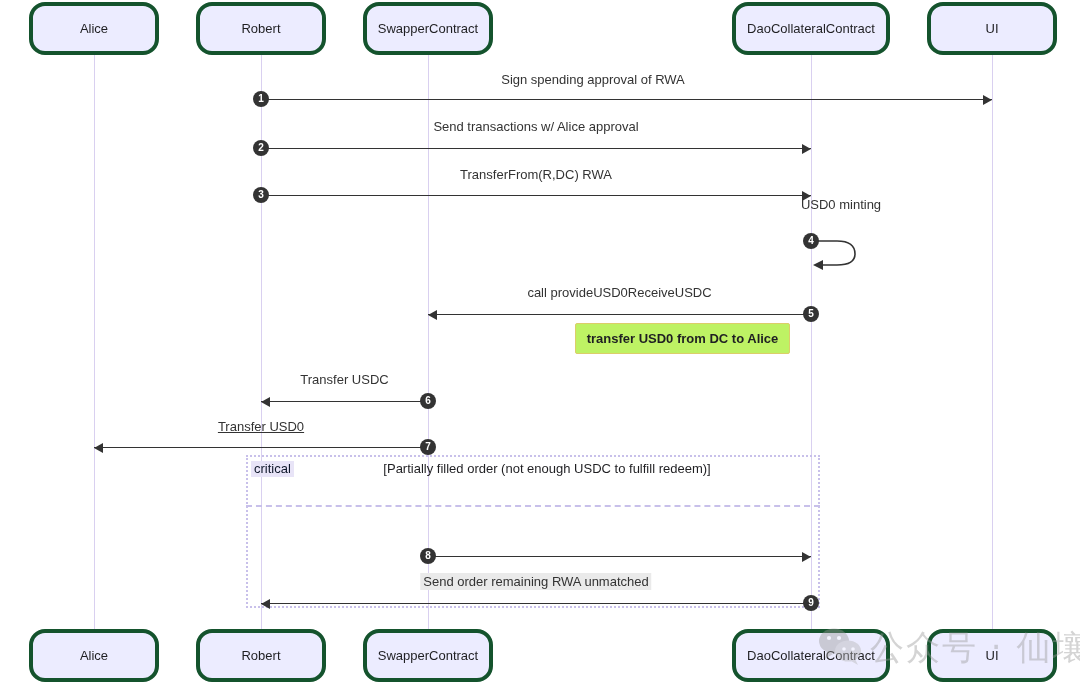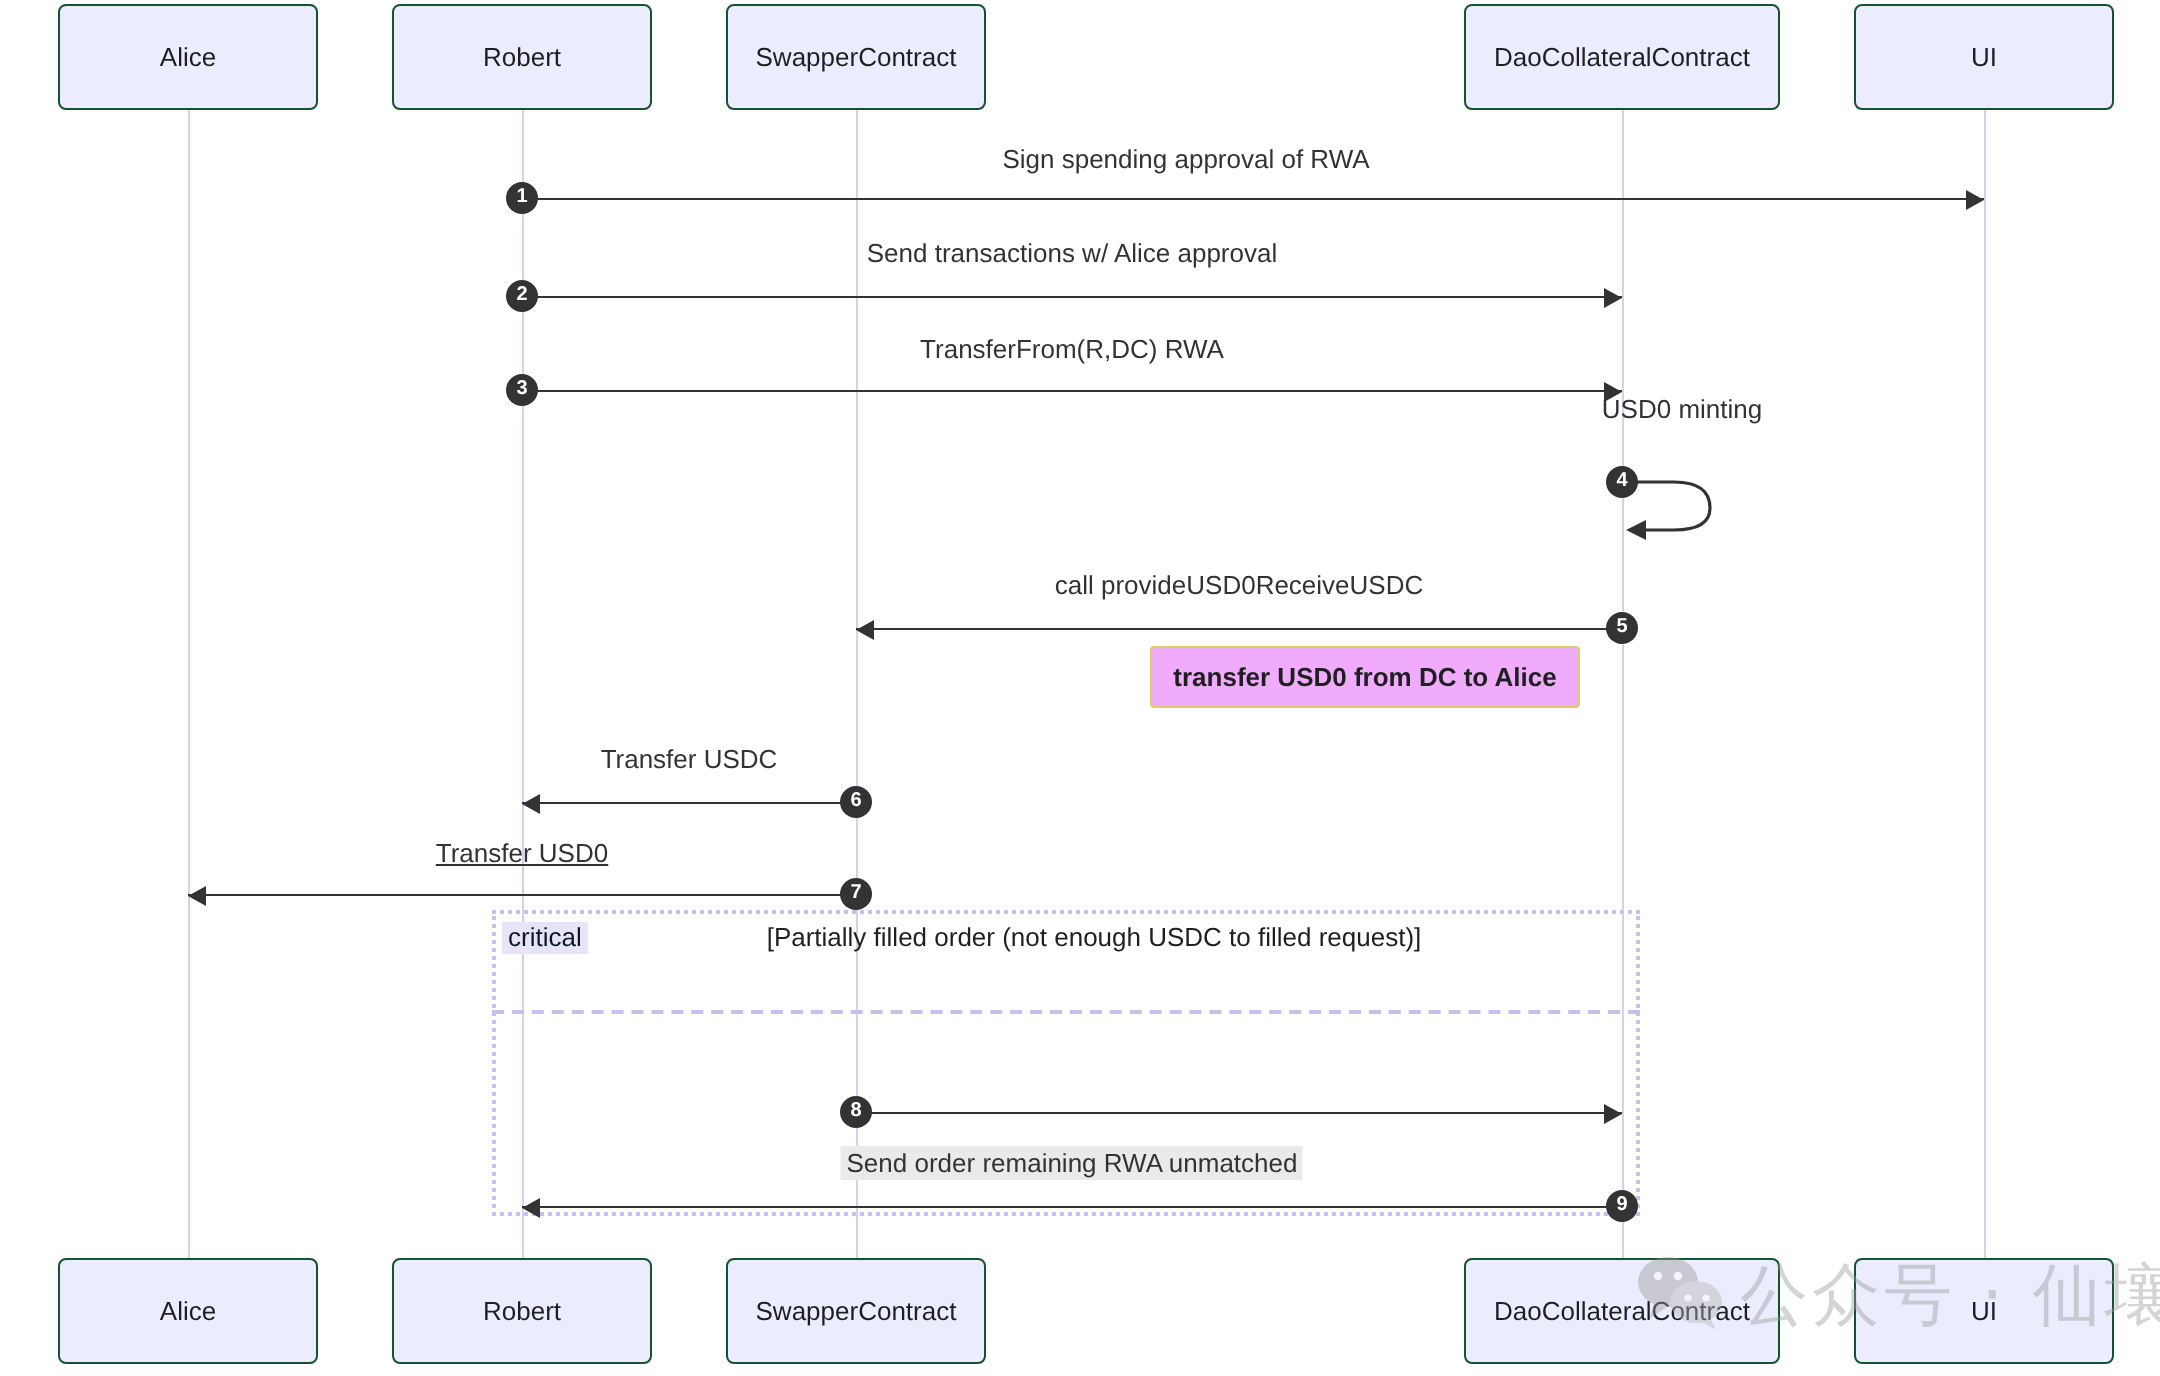--- a/index.html
+++ b/index.html
@@ -25,22 +25,22 @@
     position: absolute;
     inset: 0;
     width: 1080px;
     height: 688px;
   }
   
   .actor-box {
     position: absolute;
     box-sizing: border-box;
     background: #ECECFF;
-    border: 1px solid #14532d;
-    border-radius: 4px;
+    border: 4px solid #14532d;
+    border-radius: 16px;
     display: flex;
     align-items: center;
     justify-content: center;
     font-size: 13px;
     color: #1f1f22;
     white-space: nowrap;
   }
   .actor-label {
     display: block;
     line-height: 1;
@@ -95,21 +95,21 @@
     font-weight: bold;
     display: flex;
     align-items: center;
     justify-content: center;
     line-height: 1;
   }
   
   .note {
     position: absolute;
     box-sizing: border-box;
-    background: #f0abfc;
+    background: #bef264;
     border: 1px solid #DCCD6A;
     border-radius: 2px;
     display: flex;
     align-items: center;
     justify-content: center;
     font-size: 13px;
     font-weight: bold;
     color: #1f1f22;
     white-space: nowrap;
   }
@@ -169,21 +169,21 @@
       <div class="lifeline" style="left: 261px; top: 55px; height: 574px;"></div>
       <div class="lifeline" style="left: 428px; top: 55px; height: 574px;"></div>
       <div class="lifeline" style="left: 811px; top: 55px; height: 574px;"></div>
       <div class="lifeline" style="left: 992px; top: 55px; height: 574px;"></div>
     </div>
 
   <div class="layer" id="fragments-layer">
       <div class="fragment" style="left: 246px; top: 455px; width: 574px; height: 153px;"></div>
       <div class="fragment-divider" style="left: 246px; top: 505px; width: 574px;"></div>
       <div class="fragment-tag" style="left: 251px; top: 461px;">critical</div>
-      <div class="fragment-cond" style="left: 547px; top: 462px;">[Partially filled order (not enough USDC to filled request)]</div>
+      <div class="fragment-cond" style="left: 547px; top: 462px;">[Partially filled order (not enough USDC to fulfill redeem)]</div>
     </div>
 
   <div class="layer" id="actors-top-layer">
       <div class="actor-box" style="left: 29px; top: 2px; width: 130px; height: 53px;">
         <span class="actor-label">Alice</span>
       </div>
       <div class="actor-box" style="left: 196px; top: 2px; width: 130px; height: 53px;">
         <span class="actor-label">Robert</span>
       </div>
       <div class="actor-box" style="left: 363px; top: 2px; width: 130px; height: 53px;">

